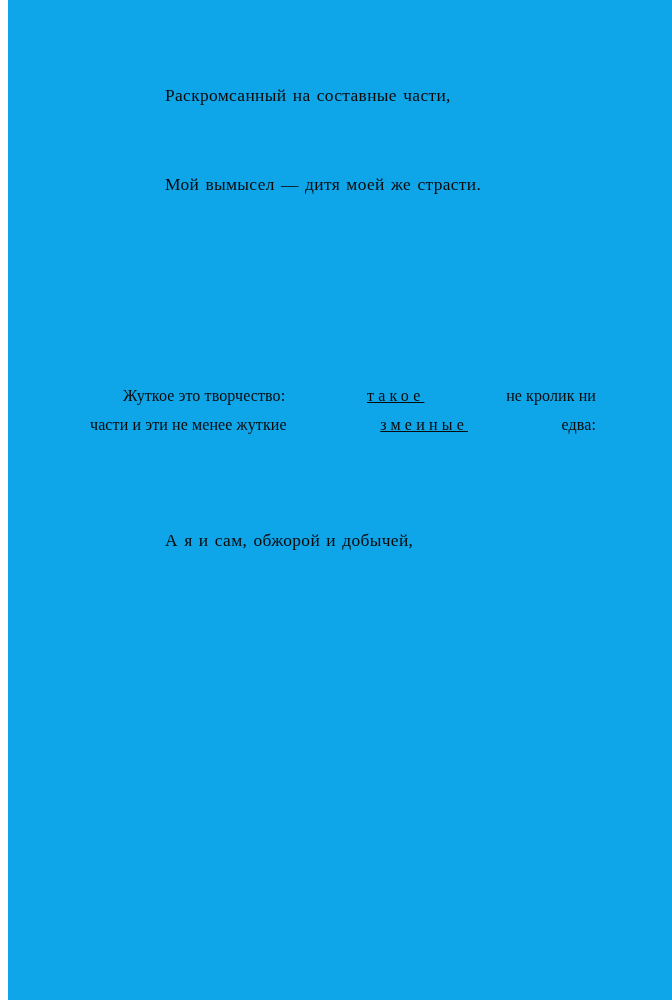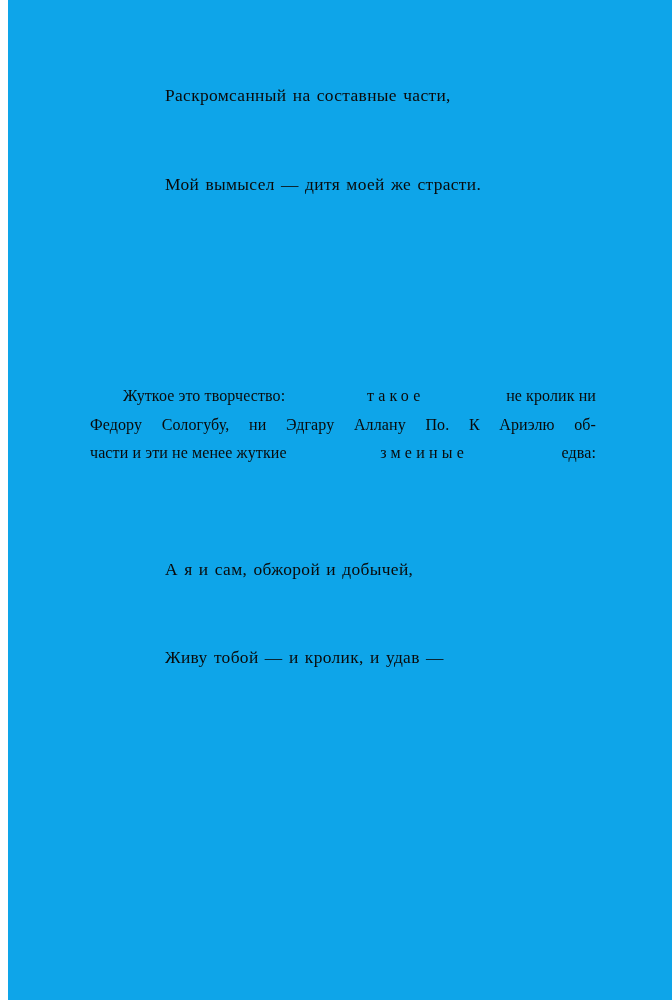--- a/index.html
+++ b/index.html
@@ -75,20 +75,21 @@
   }
 
   .indent {
     display: inline-block;
     width: 33px;
   }
 
   
   .spaced {
     letter-spacing: 4.2px;
+    text-decoration: underline;
   }
 
   
   .gap-a { height: 86px; }   
   .gap-b { height: 38px; }   
   .gap-c { height: 28px; }   
 </style>
 </head>
 <body style="background: rgb(255, 255, 255); color: rgb(10, 10, 10);">
 
@@ -105,39 +106,27 @@
 
     <div class="gap-b"></div>
 
     <div class="para">
       <span class="pline justify">
         <span><span class="indent"></span>Жуткое это творчество:</span>
         <span class="spaced">такое</span>
         <span>не кролик ни</span>
       </span>
       <span class="pline justify">
-        <span>Федору</span>
-        <span>Сологубу,</span>
-        <span>ни</span>
-        <span>Эдгару</span>
-        <span>Аллану</span>
-        <span>По.</span>
-        <span>К</span>
-        <span>Ариэлю</span>
-        <span>об-</span>
-      </span>
-      <span class="pline justify">
         <span>части и эти не менее жуткие</span>
         <span class="spaced">змеиные</span>
         <span>едва:</span>
       </span>
     </div>
 
     <div class="gap-c"></div>
 
     <div class="verse">
       <span class="vline">А я и сам, обжорой и добычей,</span>
-      <span class="vline">Живу тобой — и кролик, и удав —</span>
       
     </div>
 
   </div>
 </div>
 
 </body></html>

